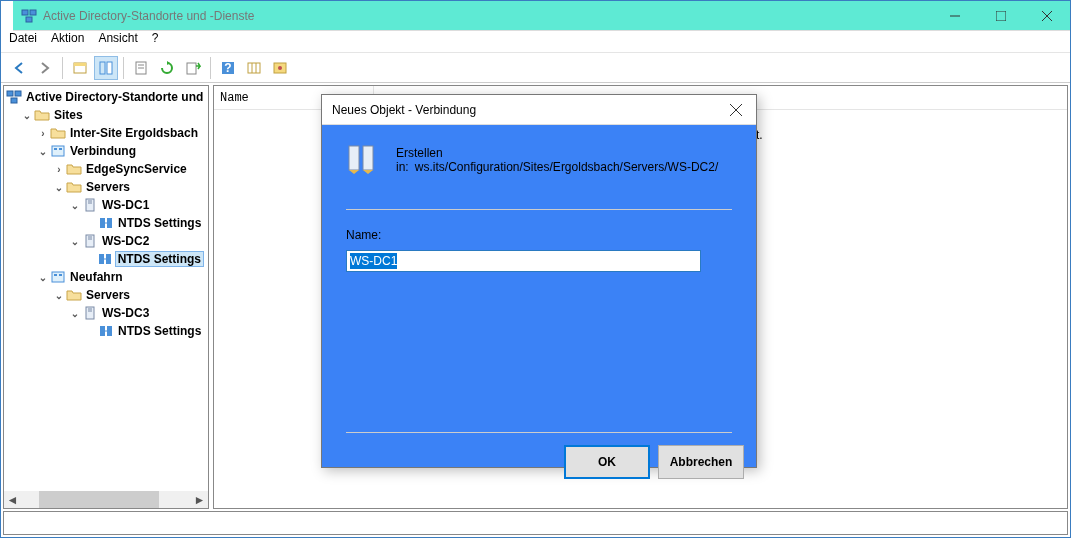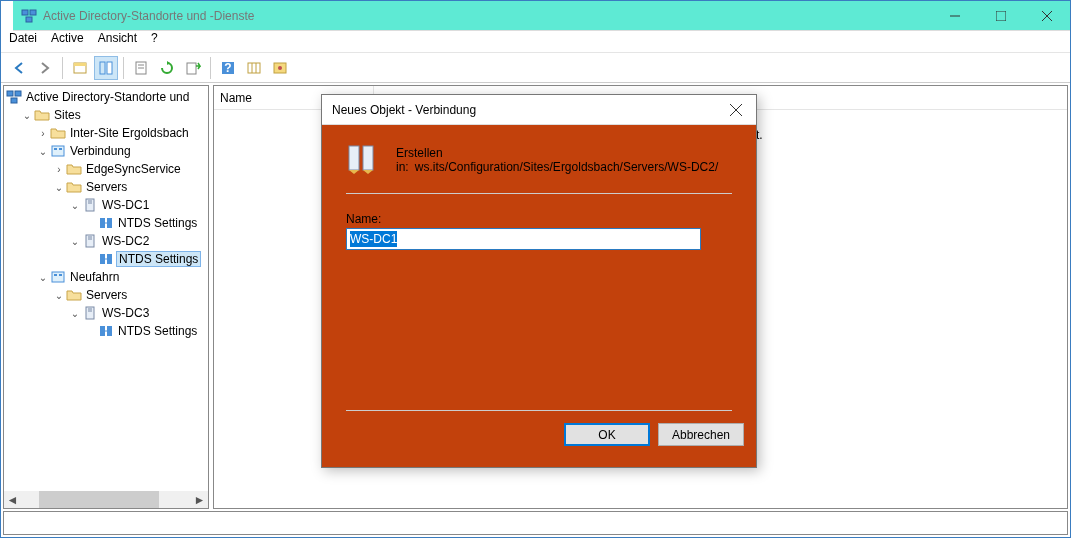--- a/index.html
+++ b/index.html
@@ -19,54 +19,54 @@
   
   .toolbar { height: 30px; display: flex; align-items: center; padding-left: 6px; gap: 2px; border-bottom: 1px solid #ccc; }
   .tb-btn { width: 24px; height: 24px; display:flex; align-items:center; justify-content:center; border:1px solid transparent; }
   .tb-btn.active { border:1px solid #8fbde6; background:#cde6f7; }
   .tb-sep { width:1px; height:22px; background:#ccc; margin:0 3px; }
   
   
   .main { display:flex; height: calc(100% - 30px - 22px - 30px - 26px); }
   .tree-panel { width: 206px; border:1px solid #888; margin:2px 0 2px 2px; overflow: auto; background:#fff; position:relative;}
   .tree { padding: 2px 0; white-space:nowrap; }
-  .tree-node { display:flex; align-items:center; height:18px; padding-right:4px; cursor:default;}
+  .tree-node { display:flex; align-items:center; height:18px; padding-right:4px; cursor:default;font-weight:bold;}
   .tree-node .label { padding:0 2px; }
   .tree-node.selected .label { background:#cde6f7; border:1px solid #7eb4ea; padding:0 2px; }
   .tree-toggle { width:14px; text-align:center; color:#555; font-size:10px; cursor:pointer; }
   .tree-icon { width:16px; height:16px; display:inline-flex; align-items:center; justify-content:center; margin-right:2px; }
   .indent-0{padding-left:2px;} .indent-1{padding-left:16px;} .indent-2{padding-left:32px;}
   .indent-3{padding-left:48px;} .indent-4{padding-left:64px;} .indent-5{padding-left:80px;}
   
   .tree-scroll-h { position:absolute; bottom:0; left:0; right:0; height:17px; background:#f0f0f0; display:flex; }
   .tree-scroll-h .thumb { background:#cdcdcd; width:120px; height:100%; margin-left:18px; }
   .tree-scroll-h .arrow { width:17px; display:flex; align-items:center; justify-content:center; color:#555;}
   
   .list-panel { flex:1; border:1px solid #888; margin:2px 2px 2px 4px; background:#fff; position:relative;}
   .list-header { height:24px; border-bottom:1px solid #e5e5e5; display:flex; align-items:center; }
-  .list-col { width:160px; padding-left:6px; border-right:1px solid #e5e5e5; height:100%; display:flex; align-items:center; }
+  .list-col { width:160px; padding-left:6px; border-right:1px solid #e5e5e5; height:100%; display:flex; align-items:center;font-family:Liberation Mono, monospace; }
   .list-empty { padding-top:18px; text-align:left; color:#000; padding-left: 520px;}
   
   
   .bottombar { height:24px; border-top:1px solid #ccc; margin:0 2px 2px 2px; border:1px solid #888;}
   
   
-  .dialog { position:absolute; left:321px; top:94px; width:436px; height:374px; background:#c2410c; border:1px solid #777; box-shadow: 3px 3px 12px rgba(0,0,0,0.25); }
+  .dialog { position:absolute; left:321px; top:94px; width:436px; height:374px; background:#3b82f6; border:1px solid #777; box-shadow: 3px 3px 12px rgba(0,0,0,0.25); }
   .dialog-title { height:30px; background:#fff; display:flex; align-items:center; padding-left:10px; border-bottom:1px solid #ddd;}
   .dialog-title .txt { flex:1; }
   .dialog-title .close { width:40px; height:30px; display:flex; align-items:center; justify-content:center; }
   .dialog-body { padding: 18px 24px 0 24px; }
-  .dialog-header-row { display:flex; align-items:center; gap:16px; padding-bottom:16px; border-bottom:1px solid #ccc;}
+  .dialog-header-row { display:flex; align-items:center; gap:16px; padding-bottom:32px; border-bottom:1px solid #ccc;}
   .dialog-header-row .txt { font-size:11px; }
   .dialog-field { margin-top:18px; }
-  .dialog-field label { display:block; margin-bottom:2px; }
+  .dialog-field label { display:block; margin-bottom:8px; }
   .sel-wrap { background:#0078d7; color:#fff; padding:1px 0;}
   .dialog-sep { border-top:1px solid #ccc; margin-top:160px; }
   .dialog-buttons { display:flex; justify-content:flex-end; gap:8px; padding:12px 12px 12px 0; }
-  .dialog-buttons button { width:86px; height:23px; background:#e1e1e1; border:1px solid #adadad; }
+  .dialog-buttons button { width:86px; height:34px; background:#e1e1e1; border:1px solid #adadad;font-weight:bold; }
   .dialog-buttons button.primary { border:2px solid #0078d7; background:#e1e1e1;}
   
   
   svg { display:block; }
 </style>
 </head>
 <body>
 
 <div class="titlebar">
   <span class="app-icon">
@@ -92,21 +92,21 @@
         <svg width="10" height="10">
           <line x1="0" y1="0" x2="10" y2="10" stroke="#333"></line>
           <line x1="10" y1="0" x2="0" y2="10" stroke="#333"></line>
         </svg>
       </div>
   </div>
 </div>
 
 <div class="menubar">
   <span>Datei</span>
-  <span>Active</span>
+  <span>Aktion</span>
   <span>Ansicht</span>
   <span>?</span>
 </div>
 
 <div class="toolbar">
   <div class="tb-btn">
       <svg width="16" height="16">
         <path d="M11 3 L5 8 L11 13" fill="none" stroke="#2a7ac1" stroke-width="2"></path>
       </svg>
     </div>

